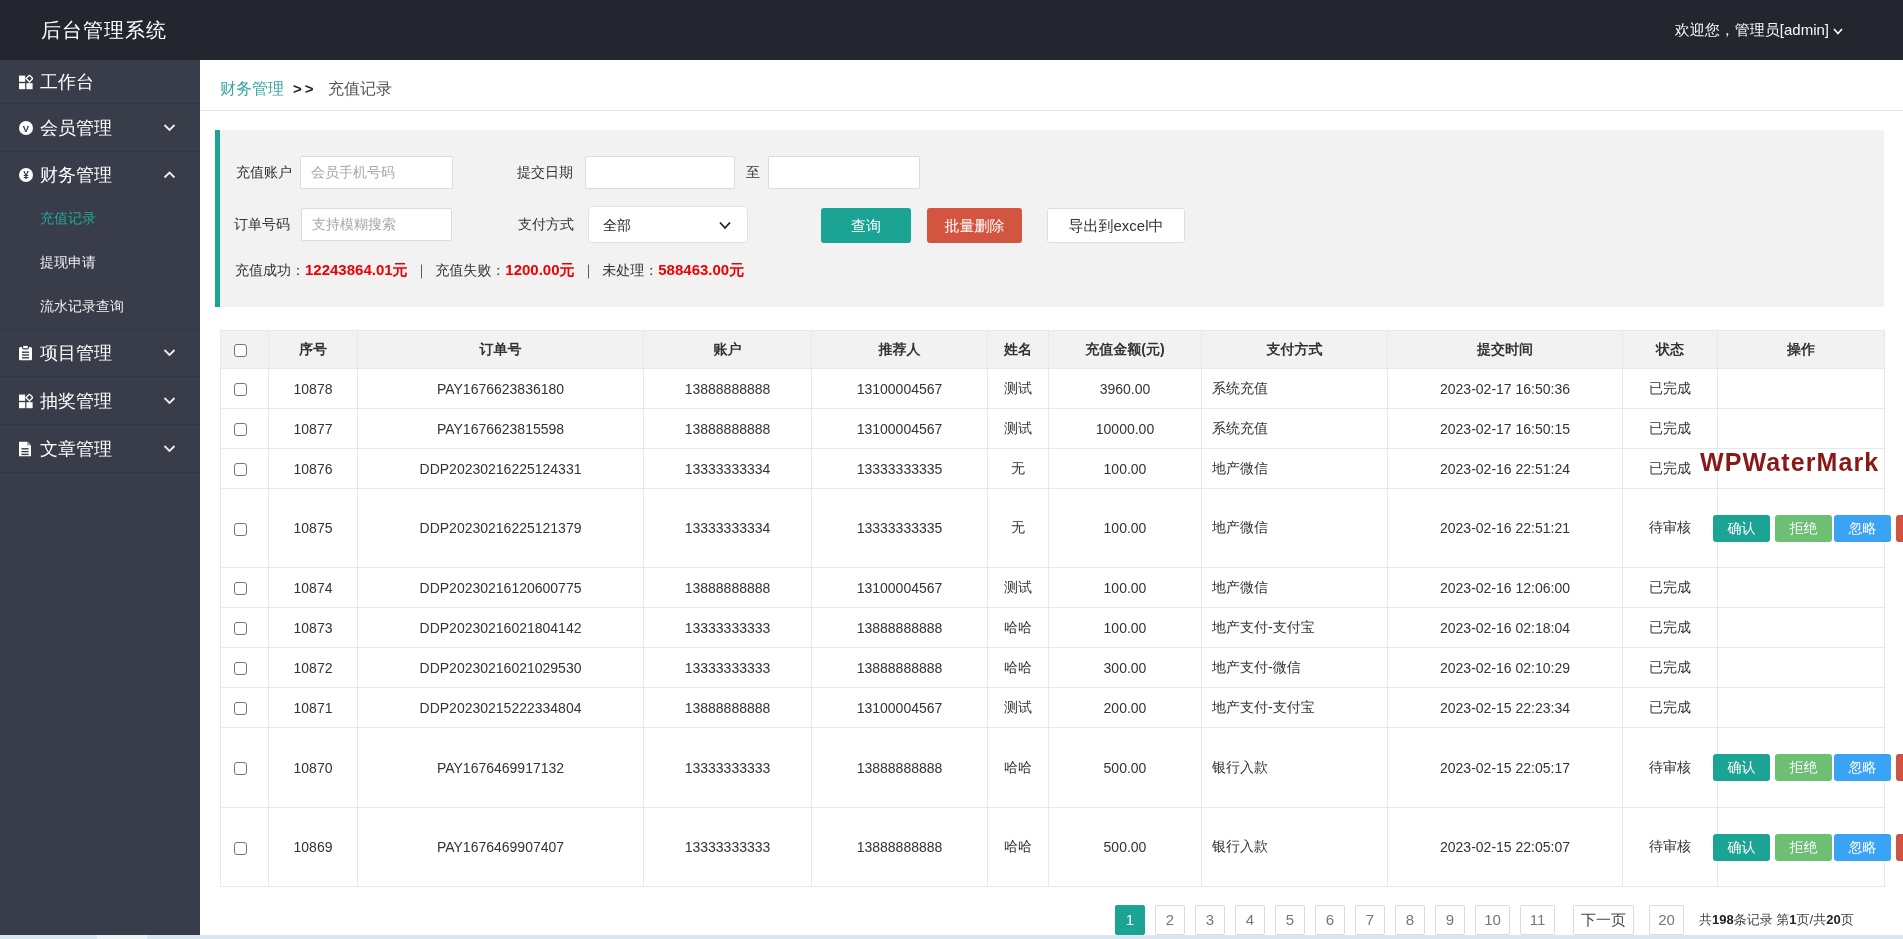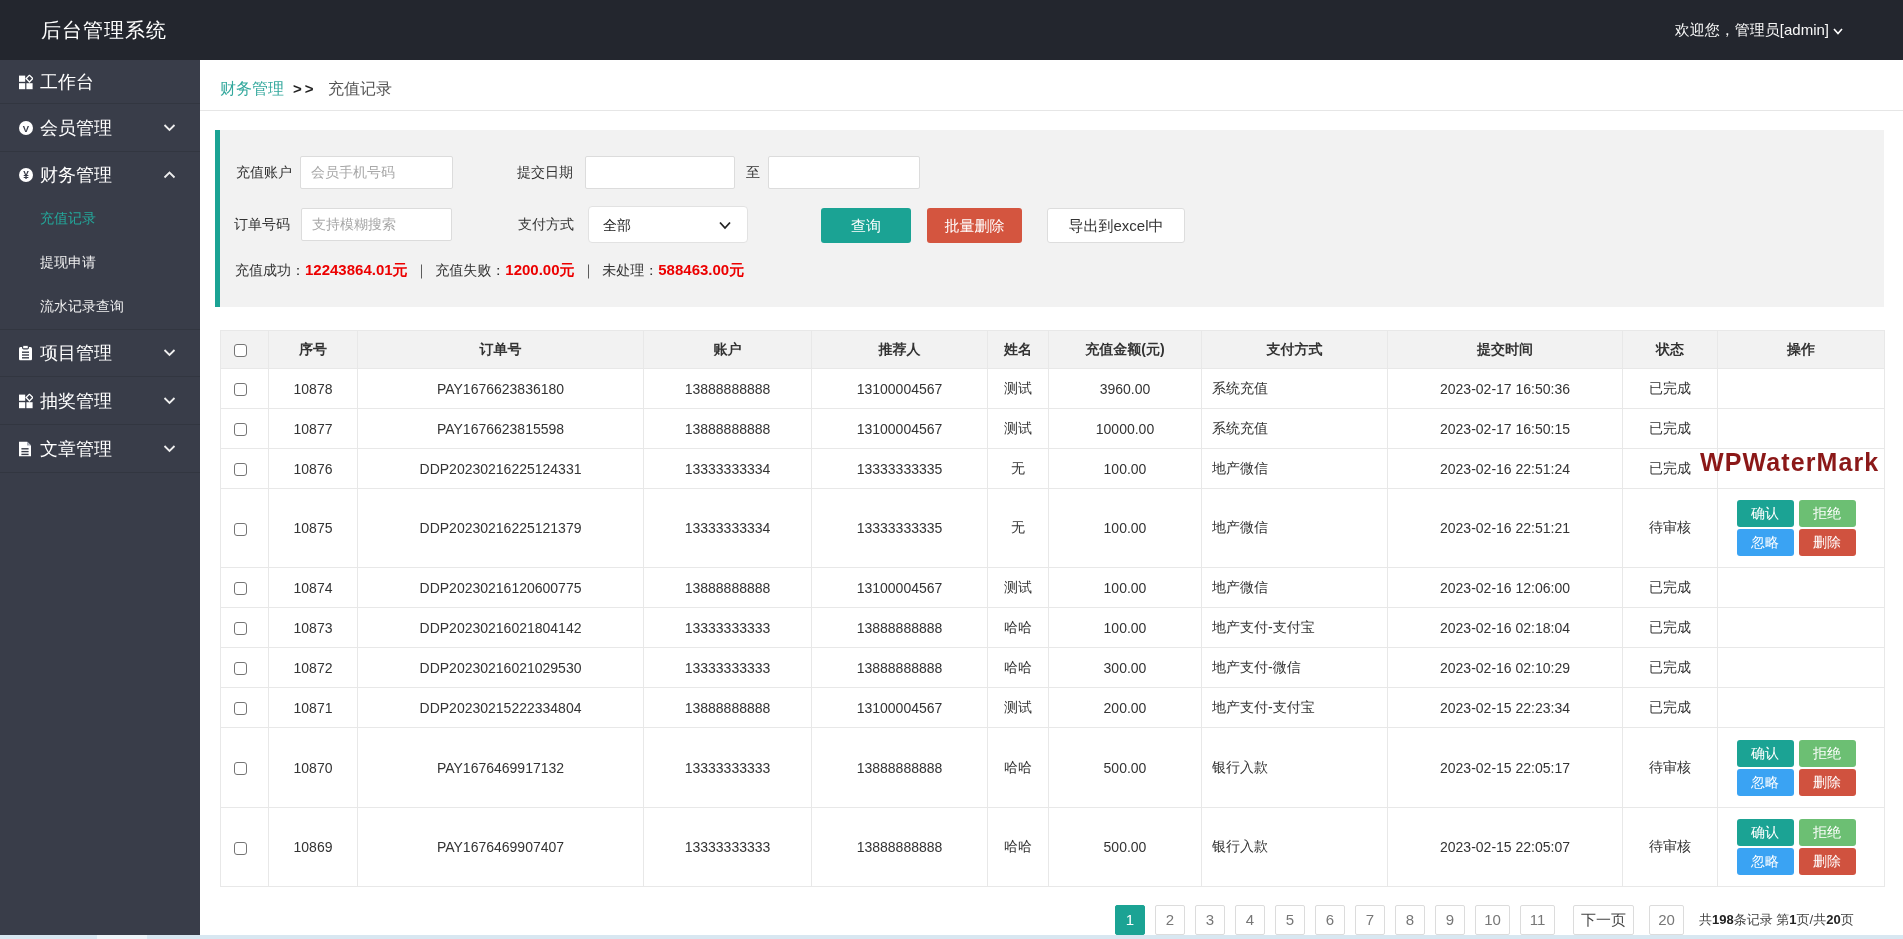--- a/index.html
+++ b/index.html
@@ -31,21 +31,21 @@
 .inp { position:absolute; background:#fff; border:1px solid #dcdcdc; border-radius:2px; height:33px; }
 .inp .ph { color:#a8a8a8; font-size:14px; line-height:31px; padding-left:10px; }
 #sel { position:absolute; background:#fff; border:1px solid #e2e2e2; border-radius:4px;padding-left:16px; }
 .btn { position:absolute; height:35px; border-radius:3px; color:#fff; font-size:15px; text-align:center; line-height:35px; }
 
 #tbl { position:absolute; left:220px; top:330px; border-collapse:collapse; table-layout:fixed; width:1664px; }
 #tbl th { background:#f2f2f2; height:38px; font-size:14px; font-weight:bold; color:#333; border:1px solid #e8e8e8; }
 #tbl td { border:1px solid #e8e8e8; text-align:center; font-size:14px; color:#333; background:#fff; }
 #tbl td.pay { text-align:left; padding-left:10px; }
 .ck { display:inline-block; width:13px; height:13px; border:1.5px solid #757575; border-radius:3px; background:#fff; vertical-align:middle; margin-right:8px; }
-.ops { display:flex; flex-direction:column; gap:2px; align-items:center; transform:translateX(-5px); }
+.ops { display:flex; gap:2px; align-items:center; transform:translateX(-5px); }
 .oprow { display:flex; gap:5px; }
 .ob { width:57px; height:27px; border-radius:3px; color:#fff; font-size:14px; text-align:center; line-height:27px; }
 .ob.confirm { background:#1ba394; }
 .ob.reject { background:#6cbf73; }
 .ob.ignore { background:#3aa3f3; }
 .ob.del { background:#d0523f; }
 
 #wm { position:absolute; left:1700px; top:448px; font-size:25px; font-weight:bold; color:#8b1818; letter-spacing:1.1px; }
 
 #pager { position:absolute; left:1115px; top:905px; height:30px; display:flex; }

